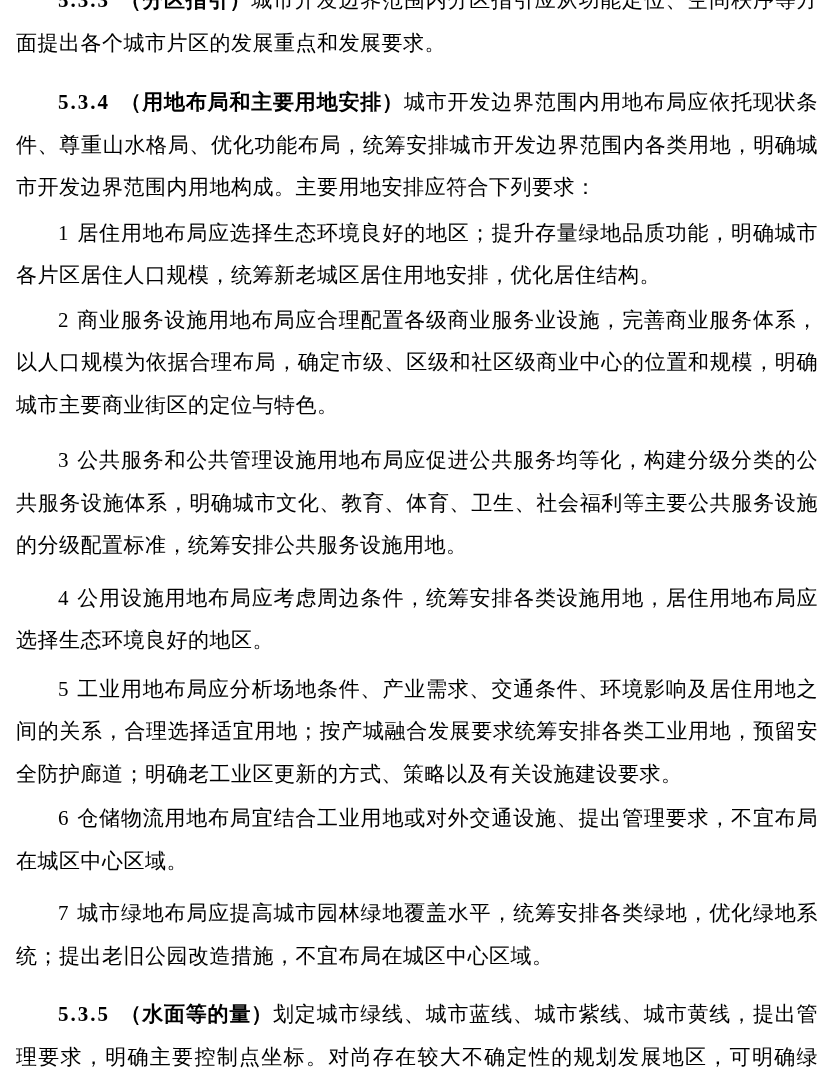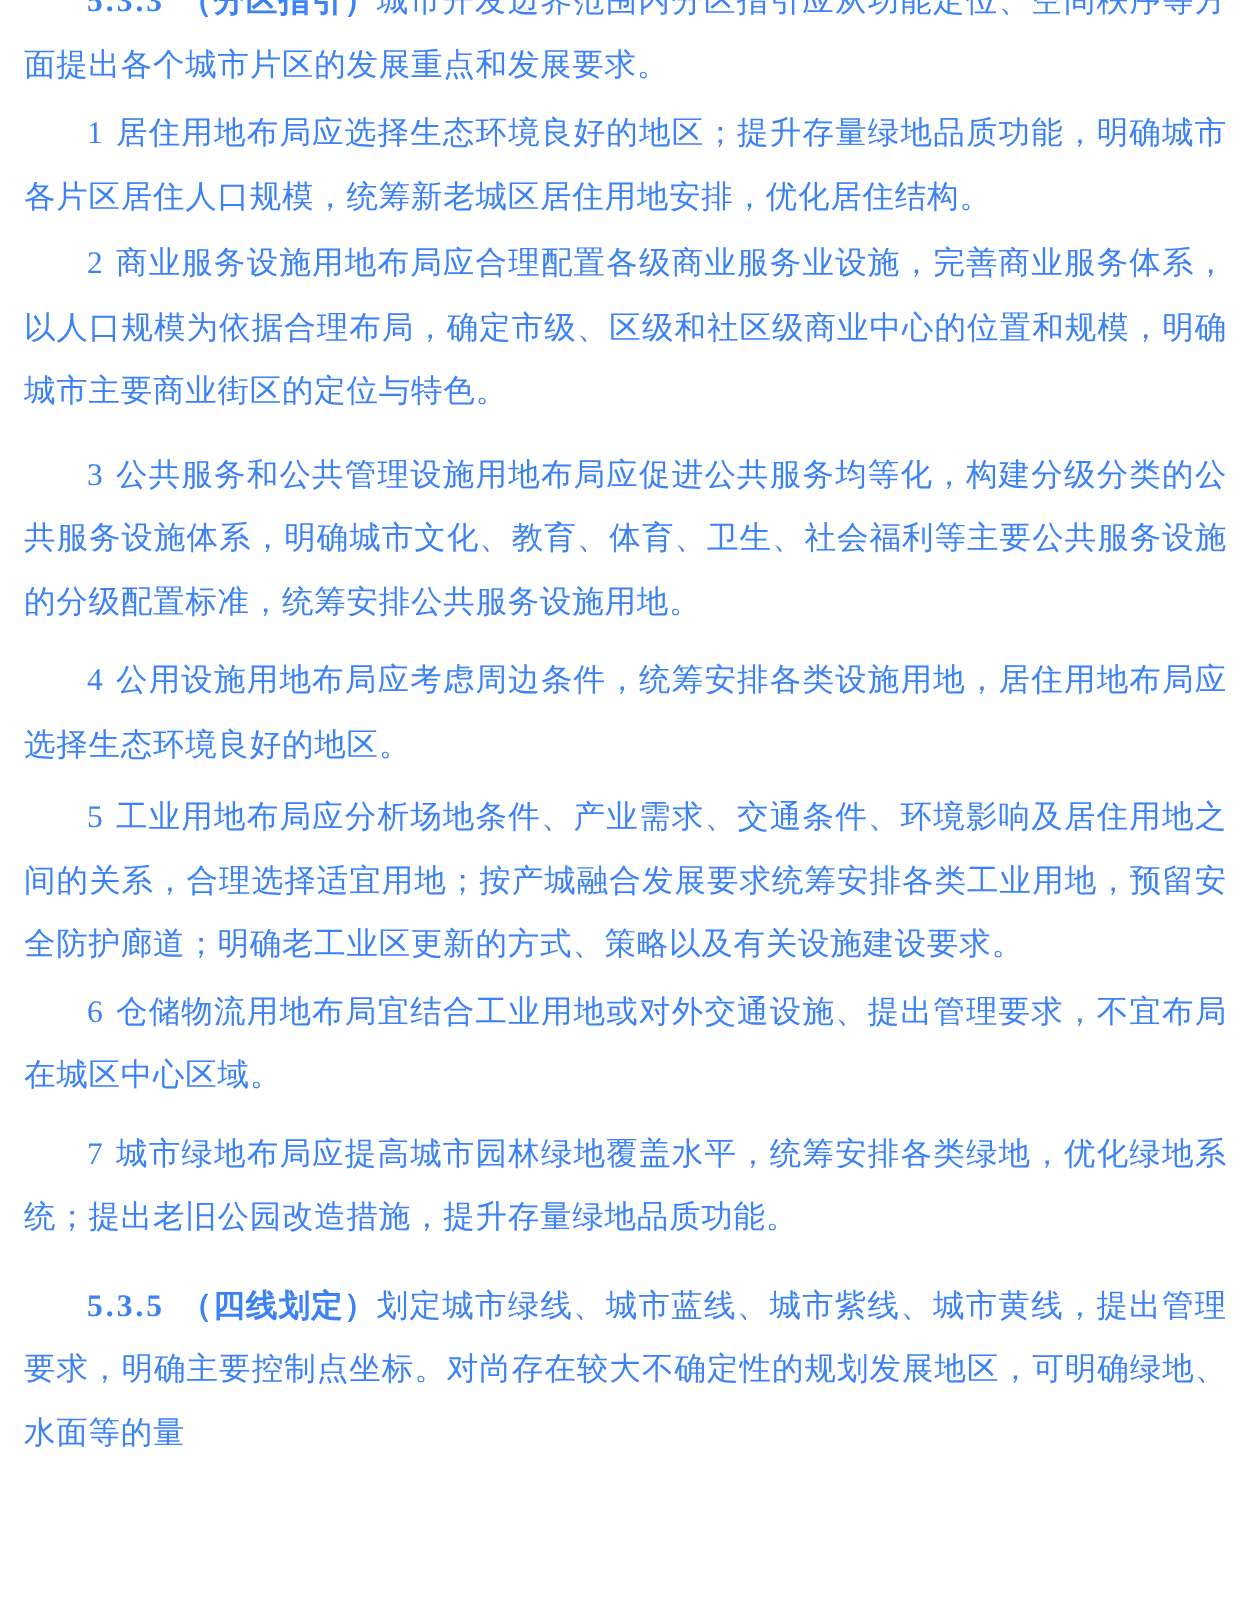--- a/index.html
+++ b/index.html
@@ -9,21 +9,21 @@
     height: 1072px;
     overflow: hidden;
     background: #ffffff;
   }
   .page {
     width: 834px;
     height: 1072px;
     padding: 0 16px;
     box-sizing: border-box;
     font-family: "Liberation Serif", "DejaVu Serif", serif;
-    color: #3b82f6;
+    color: #000000;
     overflow: hidden;
     border-radius: 20px;
   }
   .para {
     margin: 0;
     font-size: 21px;
     line-height: 42.5px;
     text-align: justify;
     text-indent: 2em;
     letter-spacing: 0.5px;
@@ -52,30 +52,31 @@
   .i7   { margin-top: 10px; }
   .p535 { margin-top: 16px; }    
 </style>
 </head>
 <body>
 
 <div class="page">
 
   <p class="para p533"><span class="num">5.3.3</span><span class="title">（分区指引）</span><span>城市开发边界范围内分区指引应从功能定位、空间秩序等方面提出各个城市片区的发展重点和发展要求。</span></p>
 
+  <p class="para p534"><span class="num">5.3.4</span><span class="title">（用地布局和主要用地安排）</span><span>城市开发边界范围内用地布局应依托现状条件、尊重山水格局、优化功能布局，统筹安排城市开发边界范围内各类用地，明确城市开发边界范围内用地构成。主要用地安排应符合下列要求：</span></p>
 
   <p class="para i1"><span class="num-plain">1</span><span>居住用地布局应选择生态环境良好的地区；提升存量绿地品质功能，明确城市各片区居住人口规模，统筹新老城区居住用地安排，优化居住结构。</span></p>
 
   <p class="para i2"><span class="num-plain">2</span><span>商业服务设施用地布局应合理配置各级商业服务业设施，完善商业服务体系，以人口规模为依据合理布局，确定市级、区级和社区级商业中心的位置和规模，明确城市主要商业街区的定位与特色。</span></p>
 
   <p class="para i3"><span class="num-plain">3</span><span>公共服务和公共管理设施用地布局应促进公共服务均等化，构建分级分类的公共服务设施体系，明确城市文化、教育、体育、卫生、社会福利等主要公共服务设施的分级配置标准，统筹安排公共服务设施用地。</span></p>
 
   <p class="para i4"><span class="num-plain">4</span><span>公用设施用地布局应考虑周边条件，统筹安排各类设施用地，居住用地布局应选择生态环境良好的地区。</span></p>
 
   <p class="para i5"><span class="num-plain">5</span><span>工业用地布局应分析场地条件、产业需求、交通条件、环境影响及居住用地之间的关系，合理选择适宜用地；按产城融合发展要求统筹安排各类工业用地，预留安全防护廊道；明确老工业区更新的方式、策略以及有关设施建设要求。</span></p>
 
   <p class="para i6"><span class="num-plain">6</span><span>仓储物流用地布局宜结合工业用地或对外交通设施、提出管理要求，不宜布局在城区中心区域。</span></p>
 
-  <p class="para i7"><span class="num-plain">7</span><span>城市绿地布局应提高城市园林绿地覆盖水平，统筹安排各类绿地，优化绿地系统；提出老旧公园改造措施，提升存量绿地品质功能。</span></p>
+  <p class="para i7"><span class="num-plain">7</span><span>城市绿地布局应提高城市园林绿地覆盖水平，统筹安排各类绿地，优化绿地系统；提出老旧公园改造措施，不宜布局在城区中心区域。</span></p>
 
-  <p class="para p535"><span class="num">5.3.5</span><span class="title">（四线划定）</span><span>划定城市绿线、城市蓝线、城市紫线、城市黄线，提出管理要求，明确主要控制点坐标。对尚存在较大不确定性的规划发展地区，可明确绿地、水面等的量</span></p>
+  <p class="para p535"><span class="num">5.3.5</span><span class="title">（水面等的量）</span><span>划定城市绿线、城市蓝线、城市紫线、城市黄线，提出管理要求，明确主要控制点坐标。对尚存在较大不确定性的规划发展地区，可明确绿地、水面等的量</span></p>
 
 </div>
 
 </body></html>

